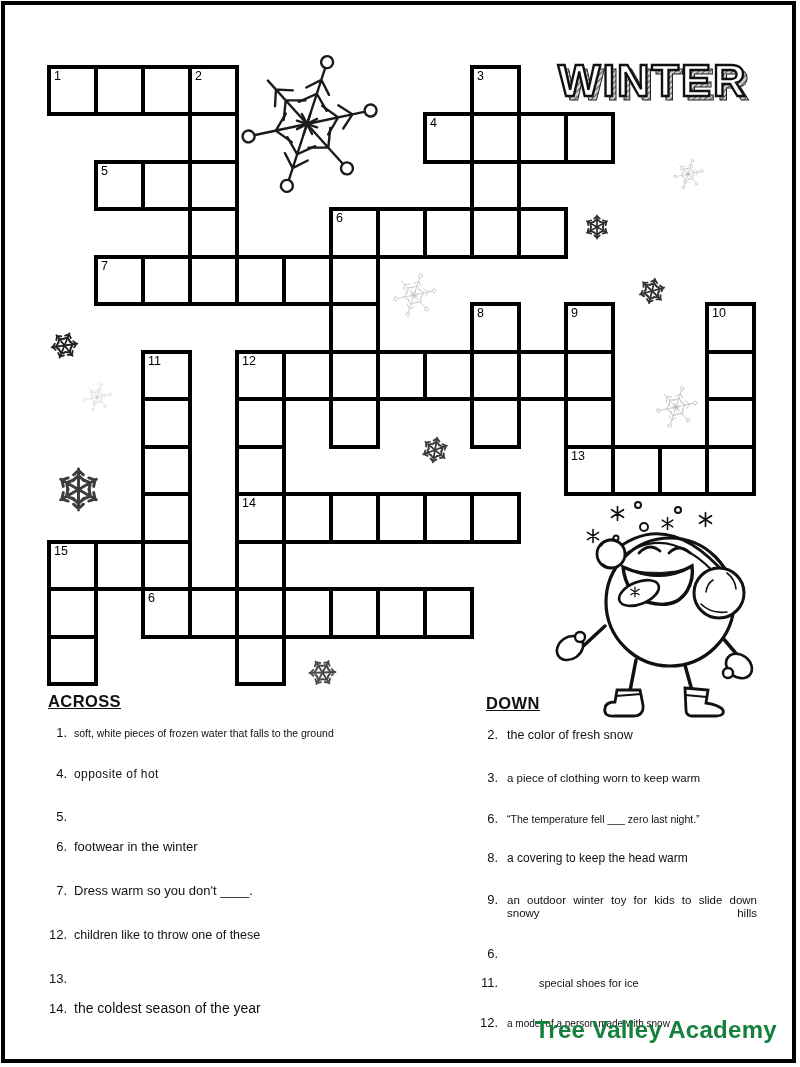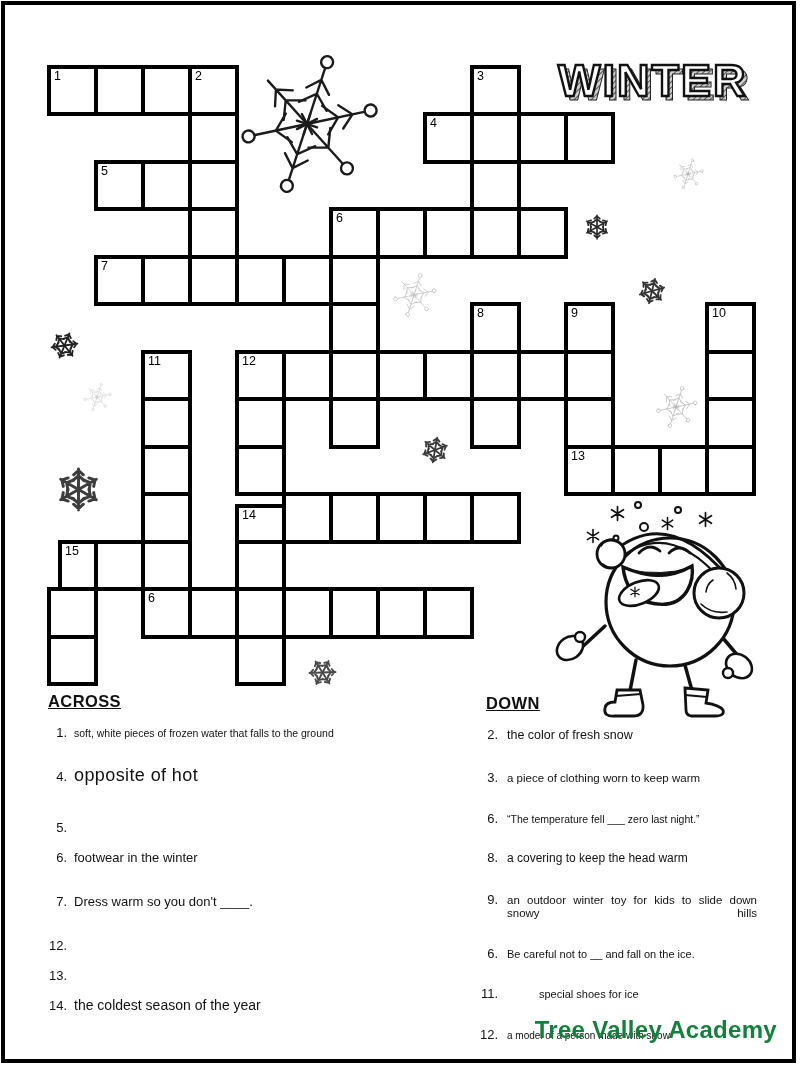--- a/index.html
+++ b/index.html
@@ -35,21 +35,21 @@
   #down-section .clue-heading{margin-left:14px;}
   ul.clues{list-style:none;margin:0;padding:0;}
   ul.clues li{display:flex;align-items:baseline;margin-bottom:15px;}
   #down-list li{margin-bottom:14px;}
   .cnum{flex:0 0 23px;text-align:right;margin-right:7px;font-size:13px;}
   #down-list .cnum{flex:0 0 26px;margin-right:9px;}
   .ctext{font-size:12.5px;line-height:1.08;text-align:justify;}
   .ctext:after{content:"";display:inline-block;width:100%;}
   
   #across-list li:nth-child(1) .ctext{font-size:10.5px;text-align:left;}
-  #across-list li:nth-child(2) .ctext{font-size:18px;letter-spacing:.4px;}
+  #across-list li:nth-child(2) .ctext{font-size:12px;letter-spacing:.4px;}
   #across-list li:nth-child(3) .ctext{font-size:12px;}
   #across-list li:nth-child(4) .ctext{font-size:13px;}
   #across-list li:nth-child(5) .ctext{font-size:13px;}
   #across-list li:nth-child(6) .ctext{font-size:12.5px;}
   #across-list li:nth-child(7) .ctext{font-size:13px;}
   #across-list li:nth-child(8) .ctext{font-size:14px;}
   #across-list li:nth-child(9) .ctext{font-size:13.5px;}
   #across-list li:nth-child(10) .ctext{font-size:12px;}
   #down-list li:nth-child(1) .ctext{font-size:12.5px;}
   #down-list li:nth-child(2) .ctext{font-size:11.5px;}
@@ -207,29 +207,29 @@
     <div class="cell" style="left: 705px; top: 397px;"></div>
     <div class="cell" style="left: 141px; top: 444.5px;"></div>
     <div class="cell" style="left: 235px; top: 444.5px;"></div>
     <div class="cell" style="left: 564px; top: 444.5px;">
       <span class="num">13</span>
     </div>
     <div class="cell" style="left: 611px; top: 444.5px;"></div>
     <div class="cell" style="left: 658px; top: 444.5px;"></div>
     <div class="cell" style="left: 705px; top: 444.5px;"></div>
     <div class="cell" style="left: 141px; top: 492px;"></div>
-    <div class="cell" style="left: 235px; top: 504px;">
+    <div class="cell" style="left: 235px; top: 492px;">
       <span class="num">14</span>
     </div>
     <div class="cell" style="left: 282px; top: 492px;"></div>
     <div class="cell" style="left: 329px; top: 492px;"></div>
     <div class="cell" style="left: 376px; top: 492px;"></div>
     <div class="cell" style="left: 423px; top: 492px;"></div>
     <div class="cell" style="left: 470px; top: 492px;"></div>
-    <div class="cell" style="left: 58px; top: 539.5px; padding-left: 22px;">
+    <div class="cell" style="left: 47px; top: 539.5px; padding-left: 22px;">
       <span class="num">15</span>
     </div>
     <div class="cell" style="left: 94px; top: 539.5px;"></div>
     <div class="cell" style="left: 141px; top: 539.5px;"></div>
     <div class="cell" style="left: 235px; top: 539.5px;"></div>
     <div class="cell" style="left: 47px; top: 587px;"></div>
     <div class="cell" style="left: 141px; top: 587px;">
       <span class="num">6</span>
     </div>
     <div class="cell" style="left: 188px; top: 587px;"></div>
@@ -353,20 +353,21 @@
       <li>
         <span class="cnum">6.</span>
         <span class="ctext">footwear in the winter</span>
       </li>
       <li>
         <span class="cnum">7.</span>
         <span class="ctext">Dress warm so you don't ____.</span>
       </li>
       <li>
         <span class="cnum">12.</span>
+        <span class="ctext">children like to throw one of these</span>
       </li>
       <li>
         <span class="cnum">13.</span>
       </li>
       <li>
         <span class="cnum">14.</span>
         <span class="ctext">the coldest season of the year</span>
       </li>
     </ul>
 </div>
@@ -389,21 +390,20 @@
       <li>
         <span class="cnum">8.</span>
         <span class="ctext">a covering to keep the head warm</span>
       </li>
       <li>
         <span class="cnum">9.</span>
         <span class="ctext">an outdoor winter toy for kids to slide down snowy hills</span>
       </li>
       <li>
         <span class="cnum">6.</span>
-        <span class="ctext">Be careful not to __ and fall on the ice.</span>
       </li>
       <li>
         <span class="cnum">11.</span>
         <span class="ctext">special shoes for ice</span>
       </li>
       <li>
         <span class="cnum">12.</span>
         <span class="ctext">a model of a person made with snow</span>
       </li>
     </ul>

